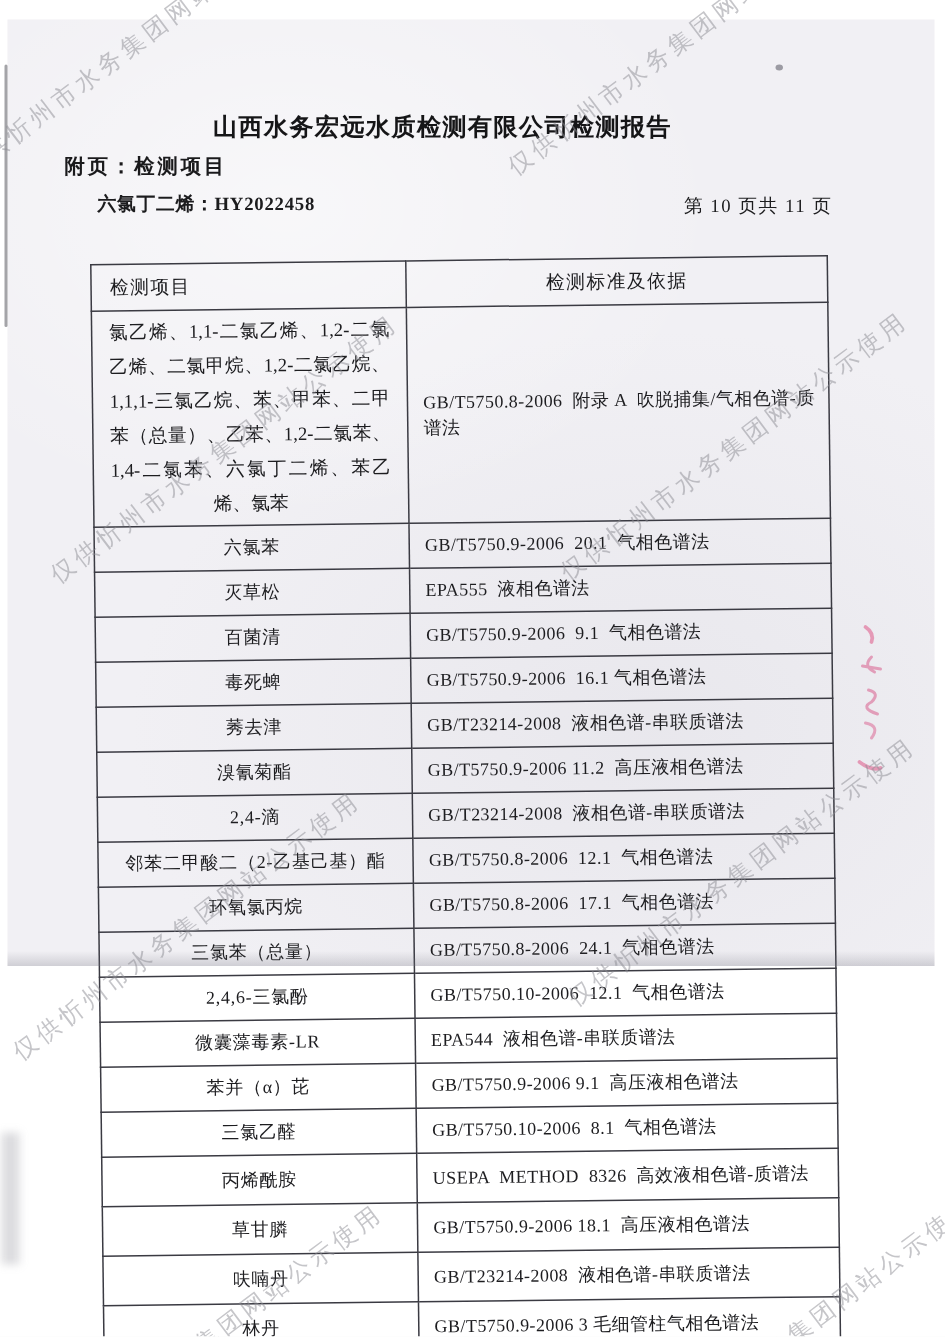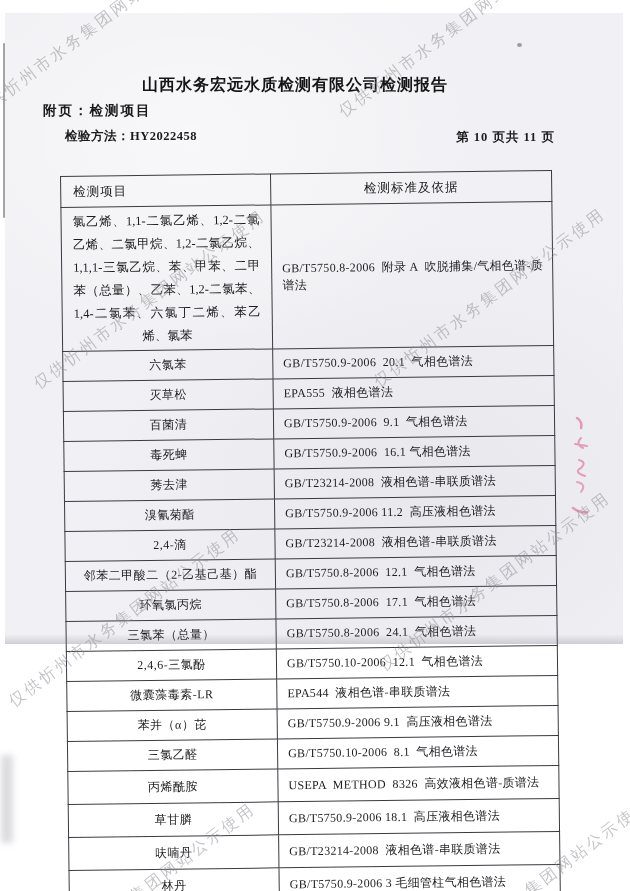--- a/index.html
+++ b/index.html
@@ -28,21 +28,21 @@
   .title{
     position:absolute;left:0px;top:62px;width:580px;text-align:center;
     font-family:"Liberation Sans","DejaVu Sans",sans-serif;
     font-size:16px;font-weight:700;letter-spacing:1px;color:#151517;
   }
   .appendix{
     position:absolute;left:38px;top:89px;
     font-size:13.5px;font-weight:700;letter-spacing:2px;color:#1a1a1c;
   }
   .report-line{position:absolute;left:60px;top:115px;font-size:12.5px;font-weight:600;letter-spacing:.5px;}
-  .page-ind{position:absolute;left:400px;top:116px;width:150px;text-align:right;font-size:12.5px;font-weight:700;letter-spacing:1px;}
+  .page-ind{position:absolute;left:400px;top:116px;width:150px;text-align:right;font-size:12.5px;font-weight:400;letter-spacing:1px;}
   
   .tbl-wrap{position:absolute;left:55px;top:160px;width:491px;transform:rotate(-.7deg);transform-origin:50% 0;}
   table.methods{
     width:491px;border-collapse:collapse;table-layout:fixed;
     font-size:12px;color:#1d1d20;
   }
   table.methods th, table.methods td{
     border:1px solid #3a3a42;
     font-weight:400;
   }
@@ -78,21 +78,21 @@
 
 <div id="page">
 
   <div class="scan">
     <div class="edge-line"></div>
     <div class="speck"></div>
     <div class="smudge"></div>
 
     <div class="title">山西水务宏远水质检测有限公司检测报告</div>
     <div class="appendix">附页：检测项目</div>
-    <div class="report-line">检验方法：HY2022458</div>
+    <div class="report-line">六氯丁二烯：HY2022458</div>
     <div class="page-ind">第 10 页共 11 页</div>
 
     <div class="tbl-wrap">
       <table class="methods">
         <colgroup>
             <col class="c1">
             <col class="c2">
           </colgroup>
         <thead>
           <tr>

